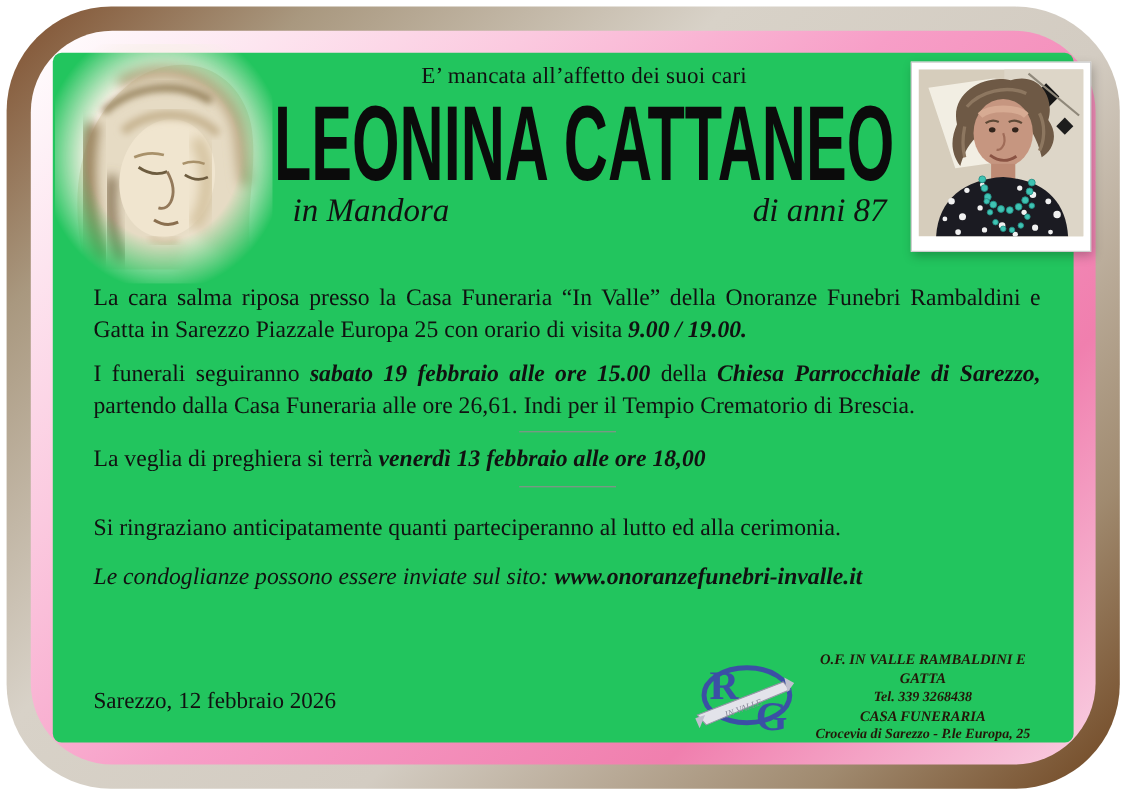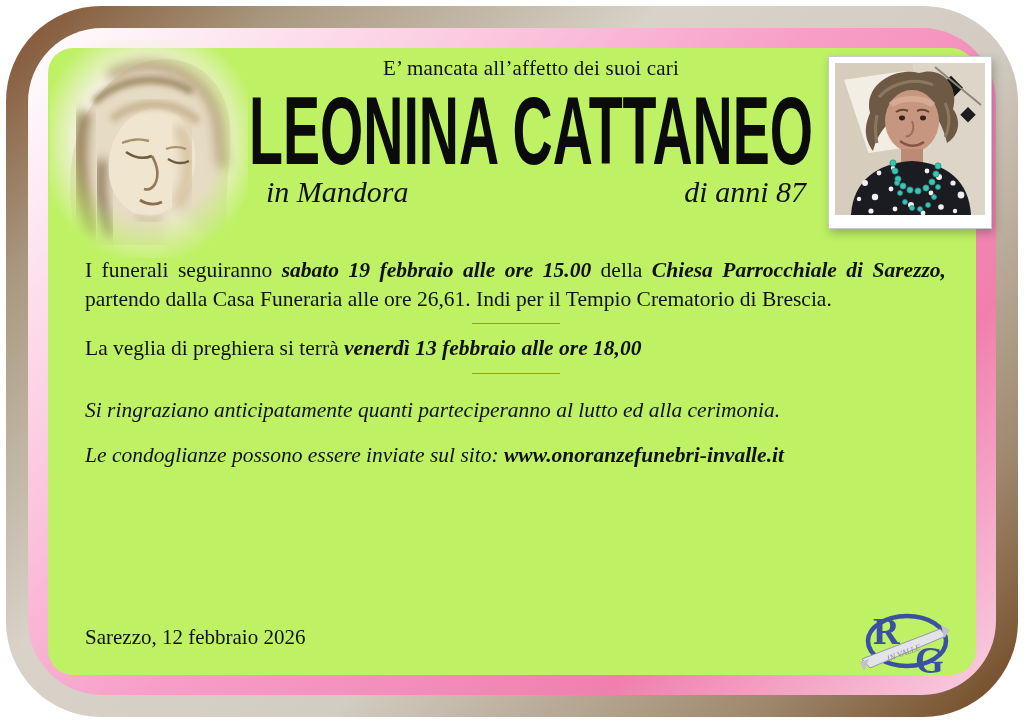--- a/index.html
+++ b/index.html
@@ -1,21 +1,21 @@
 <!DOCTYPE html>
 <html><head>
 <meta charset="utf-8">
 <style>
   html,body{margin:0;padding:0;width:1024px;height:723px;background:#ffffff;overflow:hidden;}
   .page{position:relative;width:1024px;height:723px;font-family:"Liberation Serif","DejaVu Serif",serif;color:#111;}
   .ring-outer{position:absolute;inset:6px;border-radius:95px;
     background:linear-gradient(135deg,#7e4e2d 0%,#a9987f 16%,#d8d2c8 38%,#d3ccc2 60%,#a08a6f 84%,#6f4520 100%);}
   .ring-inner{position:absolute;inset:28px;border-radius:74px;
     background:linear-gradient(135deg,#ffffff 0%,#fbc9df 28%,#f79ec7 48%,#f07fae 76%,#f9cfe2 100%);}
-  .card{position:absolute;inset:48px;border-radius:25px;background:#bef264;}
+  .card{position:absolute;inset:48px;border-radius:8px;background:#22c55e;}
 
   
   .madonna{position:absolute;left:2px;top:-8px;width:198px;height:218px;}
 
   
   .heading{position:absolute;left:196px;right:158px;top:2px;text-align:center;}
   .intro{font-size:21px;letter-spacing:.2px;margin:6px 0 0;}
   .name-svg{display:block;margin:0 auto;}
   .name-row{display:flex;justify-content:space-between;align-items:flex-start;
     padding:0 12px 0 22px;font-style:italic;font-size:30px;margin-top:-6px;}
@@ -28,21 +28,21 @@
   
   .body-text{position:absolute;left:37px;right:30px;top:208px;font-size:21.5px;line-height:28.5px;}
   .body-text p{margin:0;text-align:justify;}
   .p1{margin-bottom:13px !important;}
   .p2{margin-bottom:12px !important;}
   .p3{margin-bottom:10px !important;}
   .bi{font-weight:bold;font-style:italic;}
   .sep{width:88px;height:0;border-top:1.5px solid #8e8e8e;margin:10px auto 10px;}
   .center{text-align:left;}
   .vigil{margin:0 0 2px !important;}
-  .thanks{font-style:italic;margin-top:22px !important;}
+  .thanks{margin-top:22px !important;}
   .condolences{font-style:italic;margin-top:17px !important;}
 
   .dateline{position:absolute;left:37px;bottom:25px;font-size:21px;}
 
   
   .footer-block{position:absolute;right:26px;bottom:0px;display:flex;align-items:center;gap:6px;}
   .footer-text{width:222px;text-align:center;font-weight:bold;font-style:italic;
     color:#241708;line-height:1.28;}
   .ft-l1,.ft-l3{font-size:13.3px;}
   .ft-l2,.ft-l4{font-size:12.8px;}
@@ -160,20 +160,23 @@
           <circle cx="77" cy="145" r="2.5"></circle>
             <circle cx="85" cy="146" r="2.5"></circle>
             <circle cx="93" cy="142" r="2.5"></circle>
           <circle cx="99" cy="134" r="2.5"></circle>
             <circle cx="103" cy="124" r="2.5"></circle>
         </g>
       </svg>
     </div>
 
     <div class="body-text">
+      <p class="p2">
+        <span>La cara salma riposa presso la Casa Funeraria “In Valle” della Onoranze Funebri Rambaldini e Gatta in Sarezzo Piazzale Europa 25 con orario di visita </span><b class="bi">9.00 / 19.00.</b>
+      </p>
       <p class="p3">
         <span>I funerali seguiranno </span><b class="bi">sabato 19 febbraio alle ore 15.00</b><span> della </span><b class="bi">Chiesa Parrocchiale di Sarezzo,</b><span> partendo dalla Casa Funeraria alle ore 26,61. Indi per il Tempio Crematorio di Brescia.</span>
       </p>
       <div class="sep"></div>
       <p class="center vigil">
         <span>La veglia di preghiera si terrà </span><b class="bi">venerdì 13 febbraio alle ore 18,00</b>
       </p>
       <div class="sep"></div>
       <p class="center thanks">Si ringraziano anticipatamente quanti parteciperanno al lutto ed alla cerimonia.</p>
       <p class="center condolences">
@@ -186,16 +189,22 @@
     <div class="footer-block">
       <svg width="90" height="66" viewBox="0 0 90 66">
         <ellipse cx="47" cy="32" rx="39" ry="25" fill="none" stroke="#3b50a5" stroke-width="4.5"></ellipse>
         <text x="13" y="35" class="logo-letter" font-size="37">R</text>
         <polygon points="2,50 80,20 86,27 10,59" fill="#e3e3ea" stroke="#9595a6" stroke-width="1"></polygon>
         <polygon points="0,53 9,50 4,62" fill="#c0c0cf"></polygon>
         <polygon points="81,16 90,21 84,29" fill="#c0c0cf"></polygon>
         <text x="25" y="46" font-size="8.5" font-style="italic" fill="#8b8b9c" font-family="Liberation Serif, serif" transform="rotate(-20 45 40)">IN VALLE</text>
         <text x="55" y="64" class="logo-letter" font-size="37">G</text>
       </svg>
+      <div class="footer-text">
+        <div class="ft-l1">O.F. IN VALLE  RAMBALDINI E GATTA</div>
+        <div class="ft-l2">Tel. 339 3268438</div>
+        <div class="ft-l3">CASA FUNERARIA</div>
+        <div class="ft-l4">Crocevia di Sarezzo - P.le Europa, 25</div>
+      </div>
     </div>
 
   </div>
 </div>
 
 </body></html>

